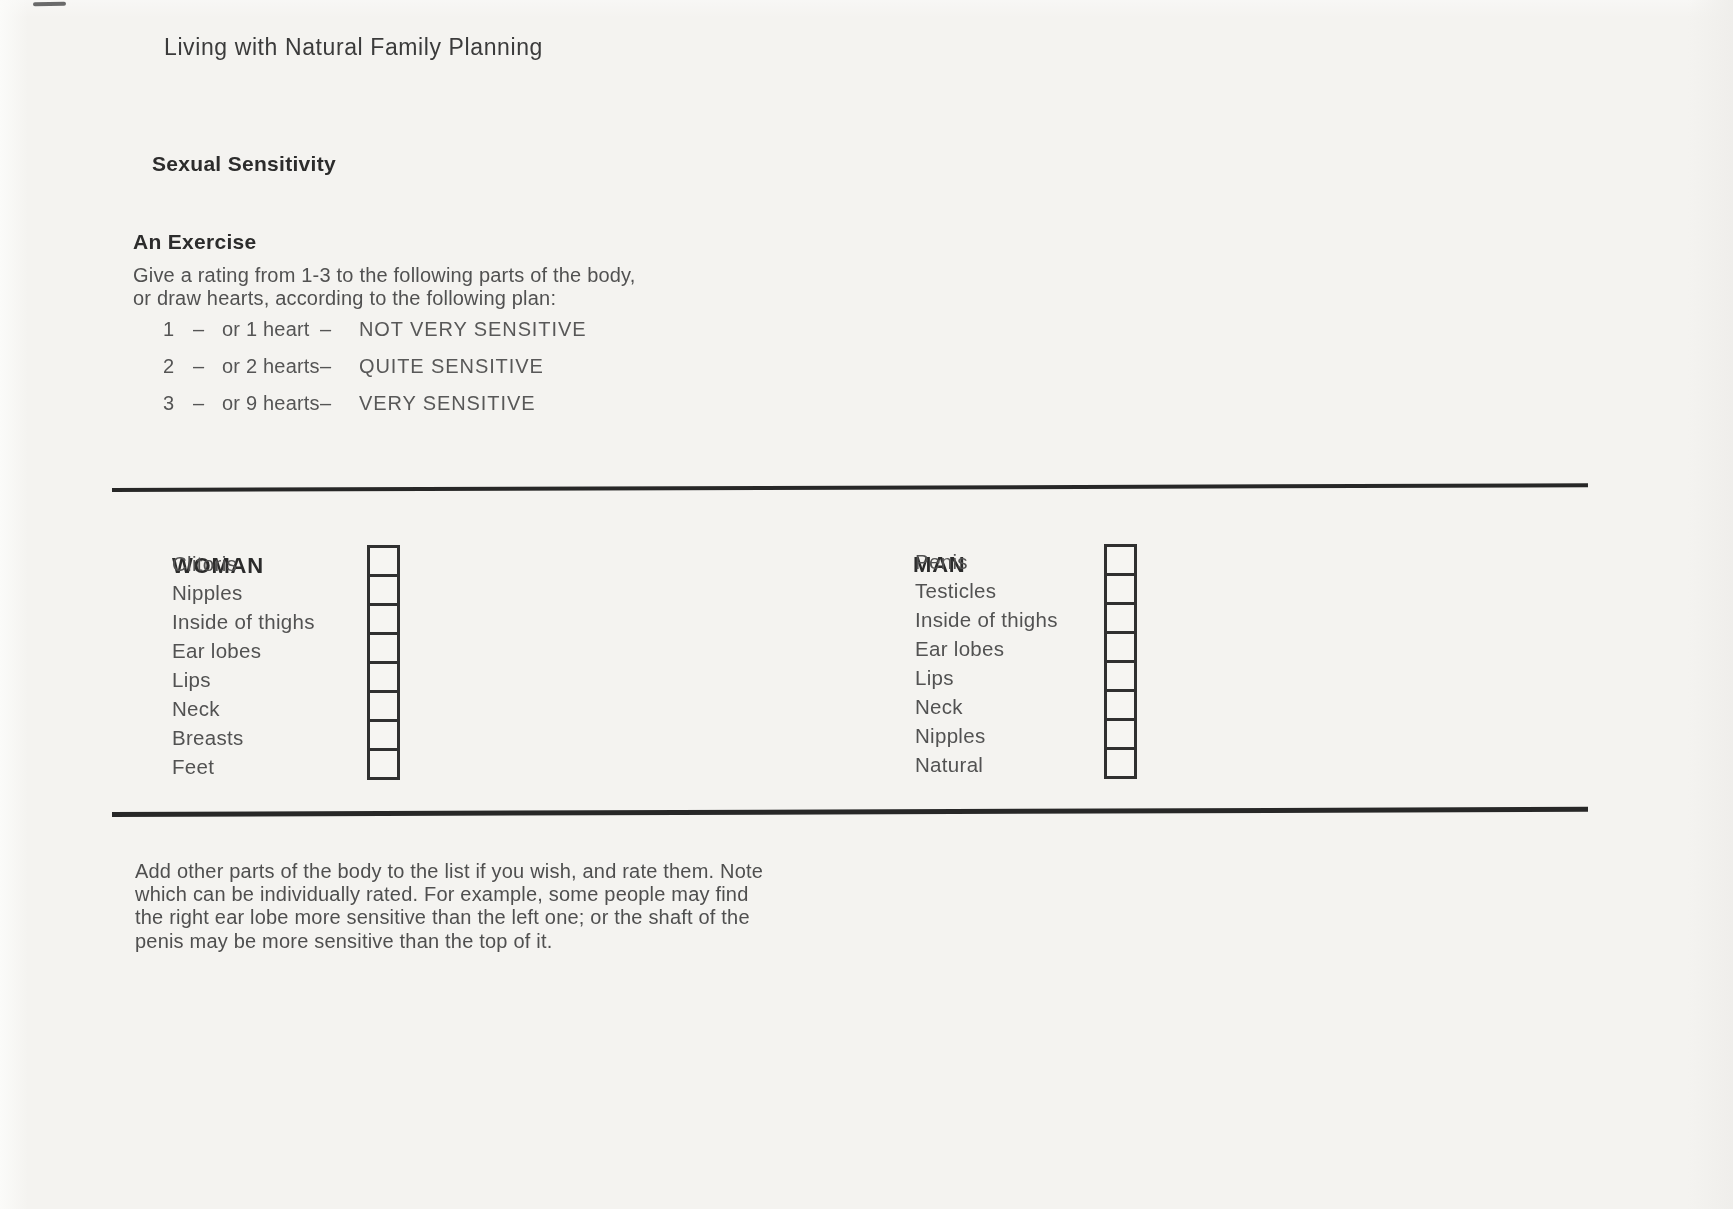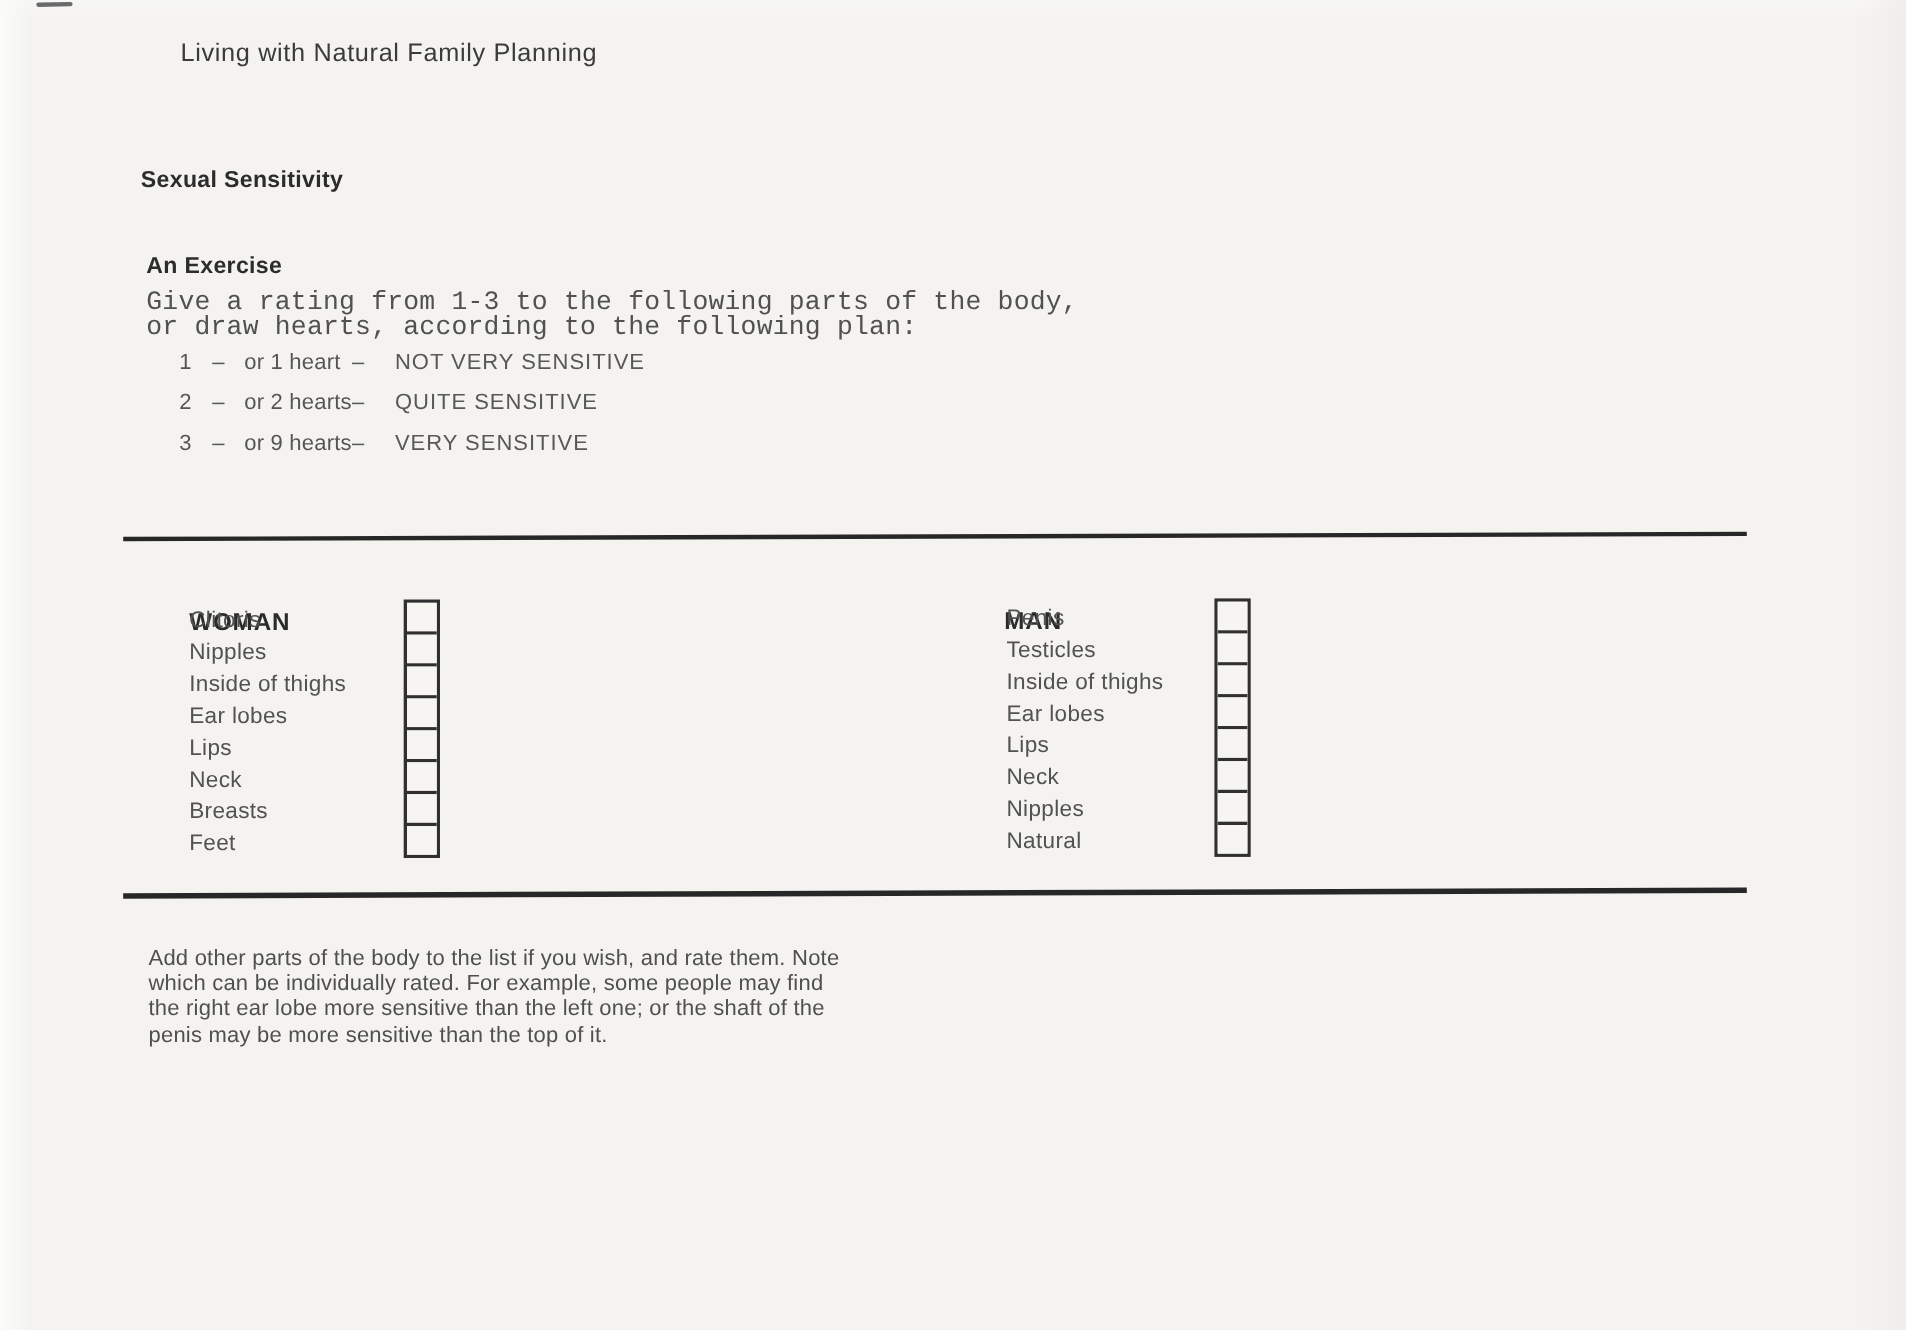--- a/index.html
+++ b/index.html
@@ -16,30 +16,30 @@
       linear-gradient(180deg,rgba(255,255,255,.35) 0px,rgba(255,255,255,0) 18px),
       #f4f3f0;
     color:#4c4c4c;
   }
   .scan-mark{position:absolute;left:33px;top:2px;width:33px;height:4px;background:#6a6a6a;transform:rotate(-1deg);border-radius:2px;}
   .book-title{
     position:absolute;left:135px;top:34px;
     font-size:23px;font-weight:400;color:#3b3b3b;letter-spacing:.6px;margin-left:29px;
   }
   .section-title{
-    position:absolute;left:128px;top:152px;
+    position:absolute;left:152px;top:152px;
     font-size:21px;font-weight:700;color:#2c2c2c;letter-spacing:.3px;
   }
   .exercise-heading{
     position:absolute;left:133px;top:230px;
     font-size:21px;font-weight:700;color:#2c2c2c;letter-spacing:.3px;
   }
   .intro{
     position:absolute;left:133px;top:264px;
-    font-size:24px;line-height:23px;color:#515151;letter-spacing:.2px;font-family:Liberation Mono, monospace;
+    font-size:20px;line-height:23px;color:#515151;letter-spacing:.2px;
   }
   .ratings{position:absolute;left:163px;top:318px;width:640px;}
   .rating-row{position:relative;height:37px;font-size:20px;color:#555;}
   .rating-row .num{position:absolute;left:0;top:0;}
   .rating-row .dash1{position:absolute;left:30px;top:0;}
   .rating-row .hearts{position:absolute;left:59px;top:0;letter-spacing:.2px;}
   .rating-row .dash2{position:absolute;left:157px;top:0;}
   .rating-row .desc{position:absolute;left:196px;top:0;letter-spacing:.9px;color:#585858;}
   .rule{position:absolute;left:112px;width:1476px;background:#272727;transform-origin:left center;}
   .rule-top{top:488px;height:4px;transform:rotate(-0.18deg);}

